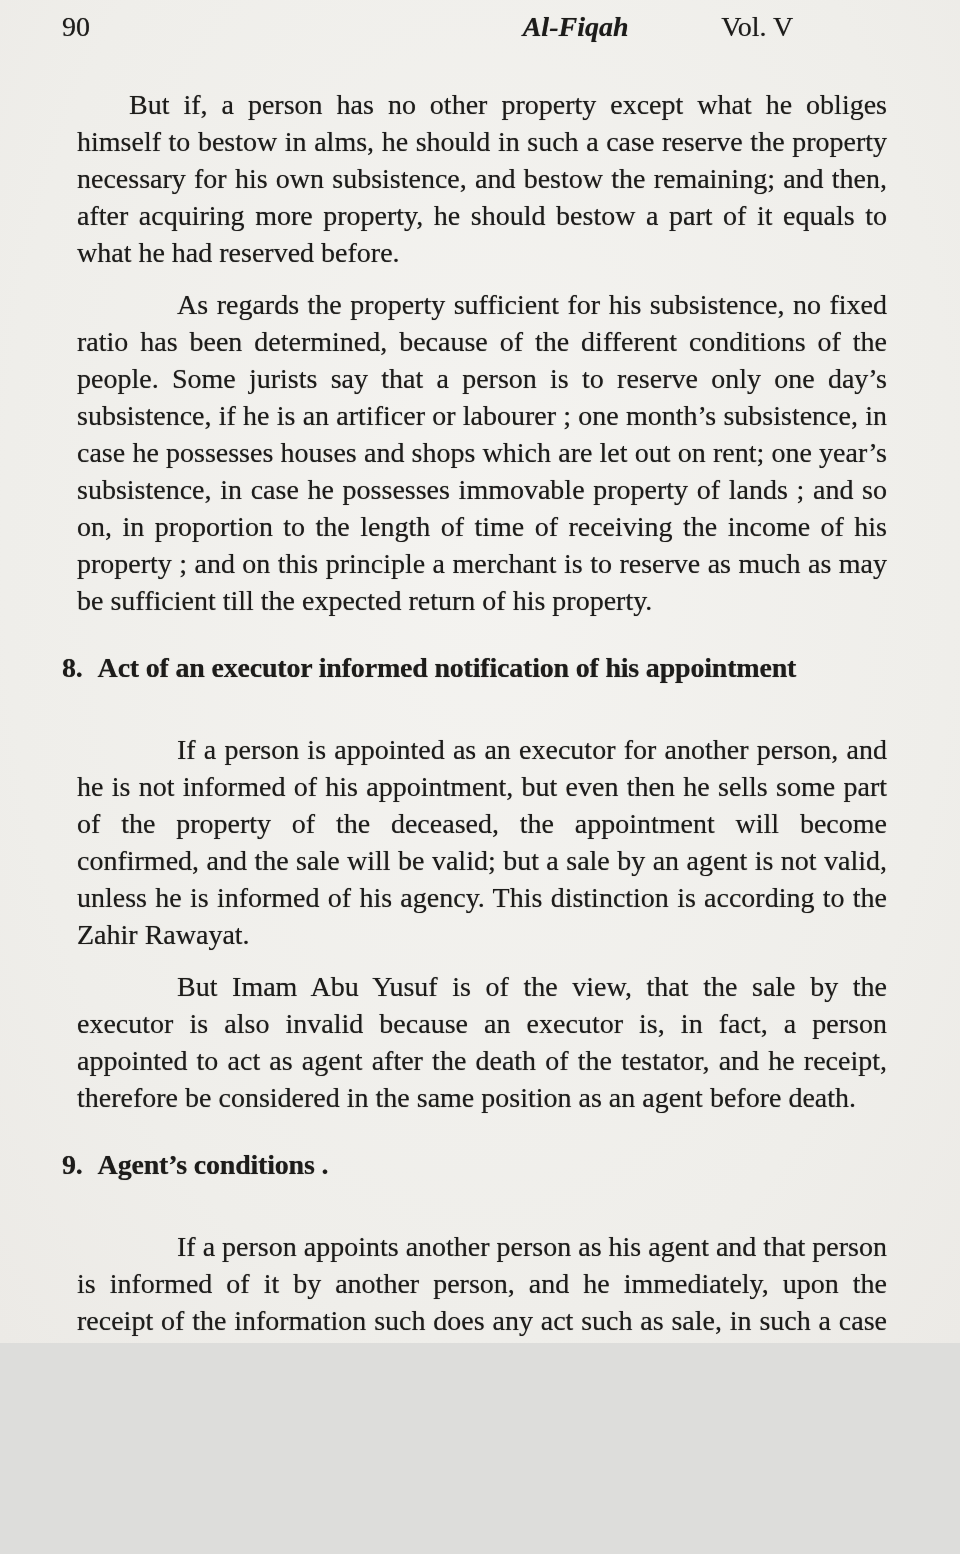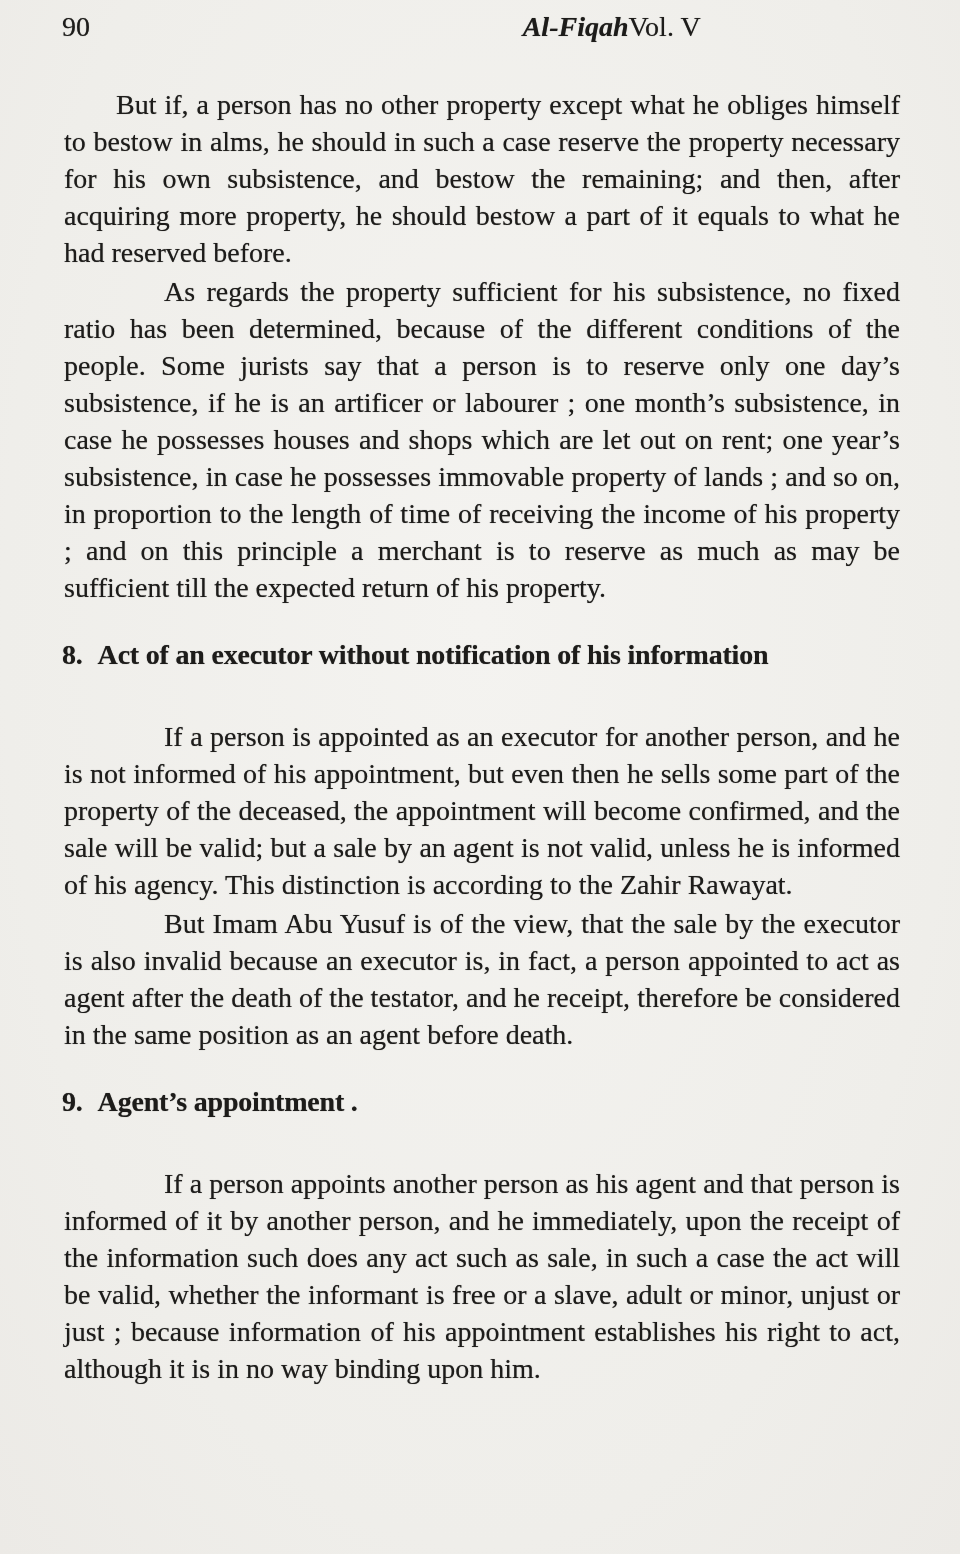--- a/index.html
+++ b/index.html
@@ -1,40 +1,40 @@
 <!DOCTYPE html>
 <html><head>
 <meta charset="utf-8">
 <style>
   html, body { margin: 0; padding: 0; background: #dddddb; }
   .page {
     position: relative;
     width: 960px;
-    height: 1554px;
+    height: 1343px;
     margin: 0 auto;
     box-sizing: border-box;
     background: #f1f0ed;
     background-image: radial-gradient(ellipse at 50% 40%, #f4f3f0 0%, #efeeea 70%, #eceae6 100%);
     padding: 10px 58px 0 62px;
     font-family: "Liberation Serif", "DejaVu Serif", serif;
     color: #1d1c1a;
     overflow: hidden;
   }
   .scan-text { text-shadow: 0 0 0.8px rgba(25,25,25,0.6); }
   .header-row {
     display: flex;
     align-items: baseline;
     font-size: 28px;
     line-height: 34px;
   }
   .header-left  { flex: 1; text-align: left; }
   .header-mid   { flex: 1.2; text-align: right; font-weight: bold; font-style: italic; }
-  .header-right { flex: 1; text-align: left; padding-right: 16px; }
+  .header-right { flex: 1; text-align: center; padding-right: 16px; }
   p.body-para {
-    margin: 2px;
+    margin: 15px;
     font-size: 28px;
     line-height: 37px;
     text-align: justify;
   }
   p.first-after-header { margin-top: 42px; }
   .indent-sm { text-indent: 52px; }
   .indent-lg { text-indent: 100px; }
   .section-heading {
     display: flex;
     gap: 15px;
@@ -57,27 +57,27 @@
     <span class="header-mid">Al-Fiqah</span>
     <span class="header-right">Vol. V</span>
   </div>
 
   <p class="body-para indent-sm first-after-header scan-text">But if, a person has no other property except what he obliges himself to bestow in alms, he should in such a case reserve the property necessary for his own subsistence, and bestow the remaining; and then, after acquiring more property, he should bestow a part of it equals to what he had reserved before.</p>
 
   <p class="body-para indent-lg scan-text">As regards the property sufficient for his subsistence, no fixed ratio has been determined, because of the different conditions of the people. Some jurists say that a person is to reserve only one day’s subsistence, if he is an artificer or labourer ; one month’s subsistence, in case he possesses houses and shops which are let out on rent; one year’s subsistence, in case he possesses immovable property of lands ; and so on, in proportion to the length of time of receiving the income of his property ; and on this principle a merchant is to reserve as much as may be sufficient till the expected return of his property.</p>
 
   <div class="section-heading scan-text">
     <span class="h-num">8.</span>
-    <span class="h-text">Act of an executor without notification of his information</span>
+    <span class="h-text">Act of an executor informed notification of his appointment</span>
   </div>
 
   <p class="body-para indent-lg scan-text">If a person is appointed as an executor for another person, and he is not informed of his appointment, but even then he sells some part of the property of the deceased, the appointment will become confirmed, and the sale will be valid; but a sale by an agent is not valid, unless he is informed of his agency. This distinction is according to the Zahir Rawayat.</p>
 
   <p class="body-para indent-lg scan-text">But Imam Abu Yusuf is of the view, that the sale by the executor is also invalid because an executor is, in fact, a person appointed to act as agent after the death of the testator, and he receipt, therefore be considered in the same position as an agent before death.</p>
 
   <div class="section-heading scan-text">
     <span class="h-num">9.</span>
-    <span class="h-text">Agent’s appointment .</span>
+    <span class="h-text">Agent’s conditions .</span>
   </div>
 
   <p class="body-para indent-lg scan-text">If a person appoints another person as his agent and that person is informed of it by another person, and he immediately, upon the receipt of the information such does any act such as sale, in such a case the act will be valid, whether the informant is free or a slave, adult or minor, unjust or just ; because information of his appointment establishes his right to act, although it is in no way binding upon him.</p>
 
 </div>
 
 </body></html>

